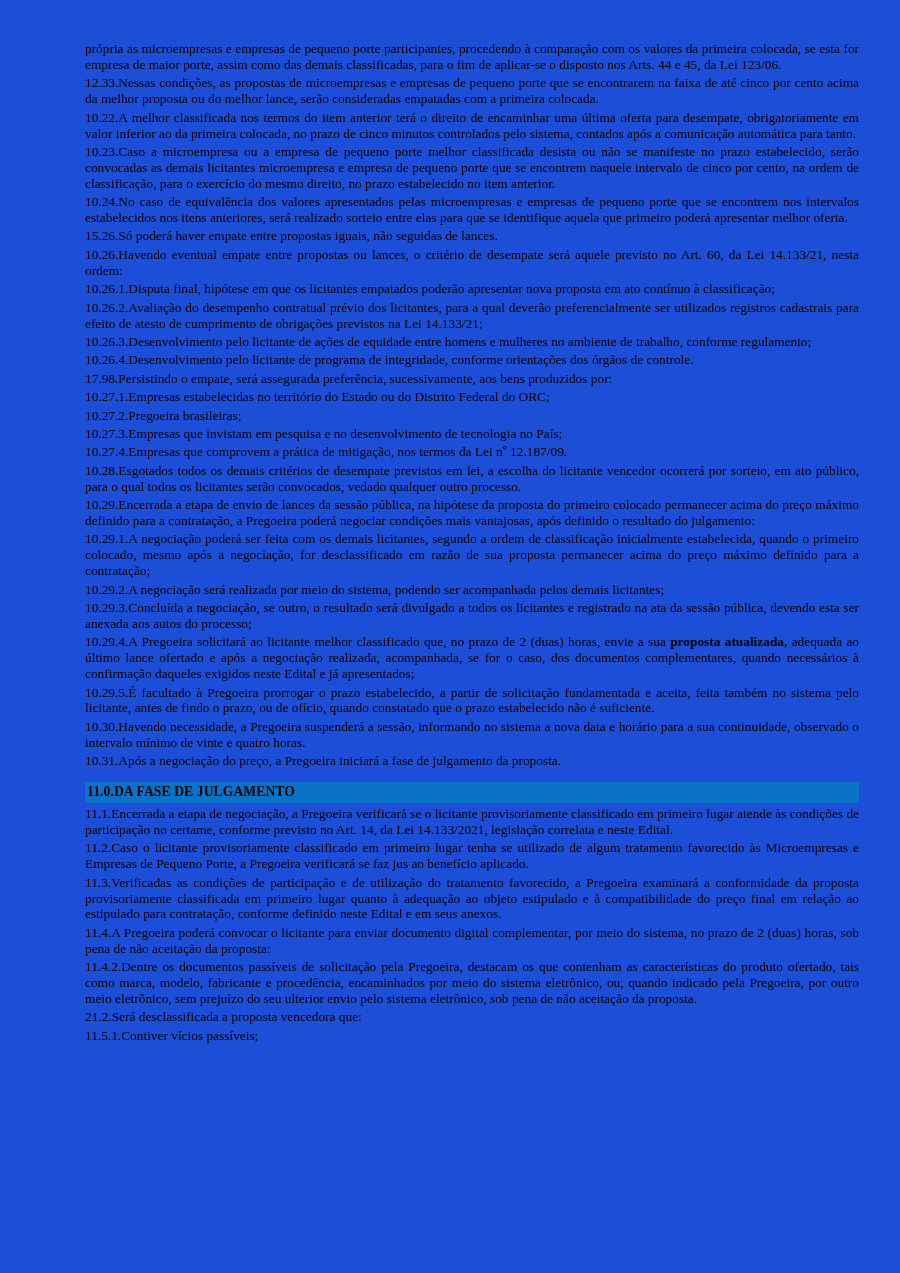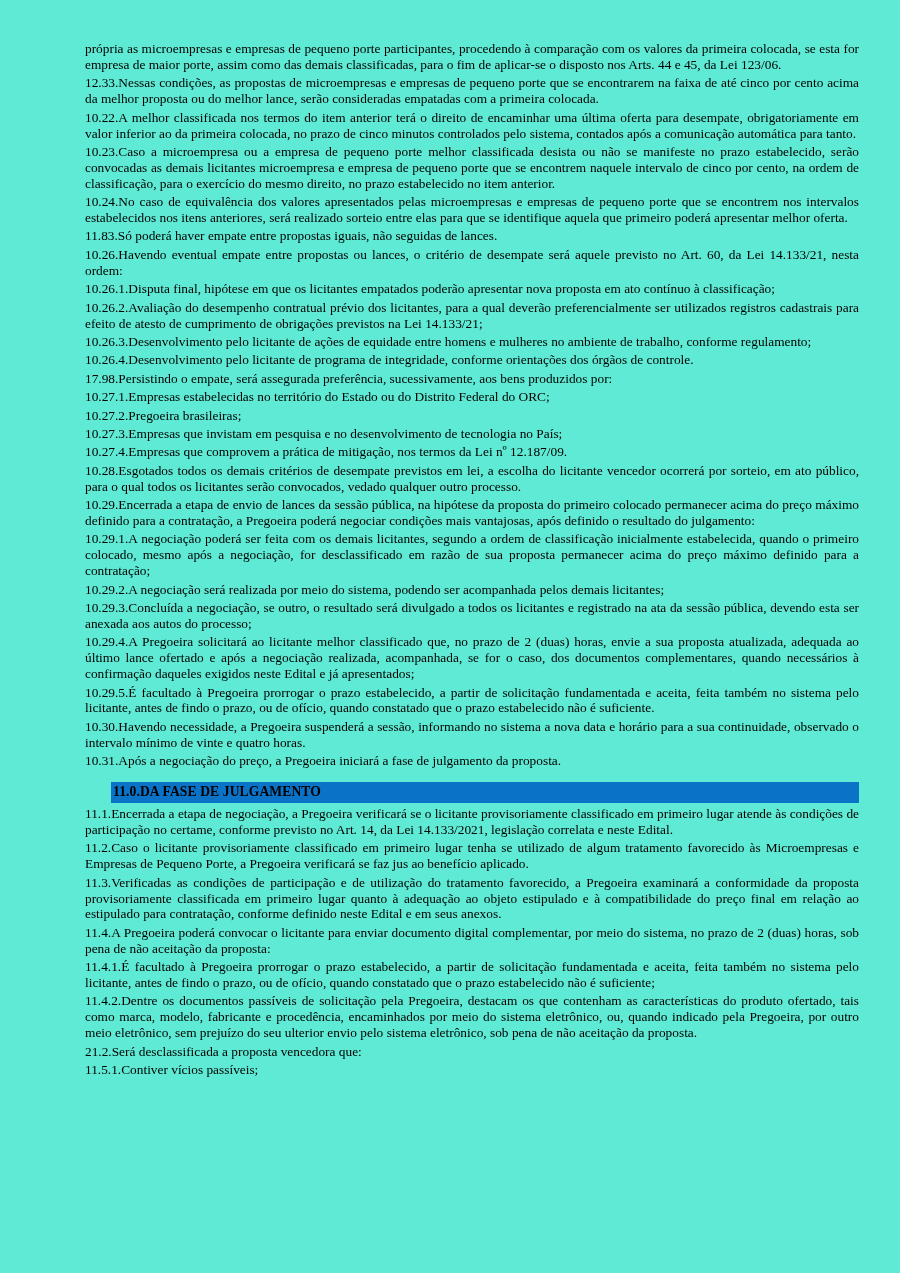--- a/index.html
+++ b/index.html
@@ -5,40 +5,40 @@
 <style>
   html, body {
     margin: 0;
     padding: 0;
     background: #ffffff;
   }
   .page {
     position: relative;
     width: 900px;
     height: 1273px;
-    background: #5eead4;
+    background: #1d4ed8;
     overflow: hidden;
   }
   .content {
     position: absolute;
     left: 85px;
     top: 41px;
     width: 774px;
     font-family: "Liberation Serif", "DejaVu Serif", serif;
     font-size: 13.35px;
     line-height: 15.9px;
     color: #000000;
     text-align: justify;
   }
   .para {
     margin: 0 0 2.5px 0;
     padding: 0;
   }
   .bold {
-    font-weight: normal;
+    font-weight: bold;
   }
   .section-header {
     margin: 13px 0 3px 0;
     padding: 2px 3px 3px 2px;
     font-weight: bold;
     font-size: 13.6px;
     color: #000000;
     text-align: left;
     letter-spacing: 0.1px;
   }
@@ -46,43 +46,42 @@
 </head>
 <body>
 
 <div class="page">
   <div class="content">
       <p class="para">própria as microempresas e empresas de pequeno porte participantes, procedendo à comparação com os valores da primeira colocada, se esta for empresa de maior porte, assim como das demais classificadas, para o fim de aplicar-se o disposto nos Arts. 44 e 45, da Lei 123/06.</p>
       <p class="para">12.33.Nessas condições, as propostas de microempresas e empresas de pequeno porte que se encontrarem na faixa de até cinco por cento acima da melhor proposta ou do melhor lance, serão consideradas empatadas com a primeira colocada.</p>
       <p class="para">10.22.A melhor classificada nos termos do item anterior terá o direito de encaminhar uma última oferta para desempate, obrigatoriamente em valor inferior ao da primeira colocada, no prazo de cinco minutos controlados pelo sistema, contados após a comunicação automática para tanto.</p>
       <p class="para">10.23.Caso a microempresa ou a empresa de pequeno porte melhor classificada desista ou não se manifeste no prazo estabelecido, serão convocadas as demais licitantes microempresa e empresa de pequeno porte que se encontrem naquele intervalo de cinco por cento, na ordem de classificação, para o exercício do mesmo direito, no prazo estabelecido no item anterior.</p>
       <p class="para">10.24.No caso de equivalência dos valores apresentados pelas microempresas e empresas de pequeno porte que se encontrem nos intervalos estabelecidos nos itens anteriores, será realizado sorteio entre elas para que se identifique aquela que primeiro poderá apresentar melhor oferta.</p>
-      <p class="para">11.83.Só poderá haver empate entre propostas iguais, não seguidas de lances.</p>
+      <p class="para">15.26.Só poderá haver empate entre propostas iguais, não seguidas de lances.</p>
       <p class="para">10.26.Havendo eventual empate entre propostas ou lances, o critério de desempate será aquele previsto no Art. 60, da Lei 14.133/21, nesta ordem:</p>
       <p class="para">10.26.1.Disputa final, hipótese em que os licitantes empatados poderão apresentar nova proposta em ato contínuo à classificação;</p>
       <p class="para">10.26.2.Avaliação do desempenho contratual prévio dos licitantes, para a qual deverão preferencialmente ser utilizados registros cadastrais para efeito de atesto de cumprimento de obrigações previstos na Lei 14.133/21;</p>
       <p class="para">10.26.3.Desenvolvimento pelo licitante de ações de equidade entre homens e mulheres no ambiente de trabalho, conforme regulamento;</p>
       <p class="para">10.26.4.Desenvolvimento pelo licitante de programa de integridade, conforme orientações dos órgãos de controle.</p>
       <p class="para">17.98.Persistindo o empate, será assegurada preferência, sucessivamente, aos bens produzidos por:</p>
       <p class="para">10.27.1.Empresas estabelecidas no território do Estado ou do Distrito Federal do ORC;</p>
       <p class="para">10.27.2.Pregoeira brasileiras;</p>
       <p class="para">10.27.3.Empresas que invistam em pesquisa e no desenvolvimento de tecnologia no País;</p>
       <p class="para">10.27.4.Empresas que comprovem a prática de mitigação, nos termos da Lei nº 12.187/09.</p>
       <p class="para">10.28.Esgotados todos os demais critérios de desempate previstos em lei, a escolha do licitante vencedor ocorrerá por sorteio, em ato público, para o qual todos os licitantes serão convocados, vedado qualquer outro processo.</p>
       <p class="para">10.29.Encerrada a etapa de envio de lances da sessão pública, na hipótese da proposta do primeiro colocado permanecer acima do preço máximo definido para a contratação, a Pregoeira poderá negociar condições mais vantajosas, após definido o resultado do julgamento:</p>
       <p class="para">10.29.1.A negociação poderá ser feita com os demais licitantes, segundo a ordem de classificação inicialmente estabelecida, quando o primeiro colocado, mesmo após a negociação, for desclassificado em razão de sua proposta permanecer acima do preço máximo definido para a contratação;</p>
       <p class="para">10.29.2.A negociação será realizada por meio do sistema, podendo ser acompanhada pelos demais licitantes;</p>
       <p class="para">10.29.3.Concluída a negociação, se outro, o resultado será divulgado a todos os licitantes e registrado na ata da sessão pública, devendo esta ser anexada aos autos do processo;</p>
       <p class="para"><span>10.29.4.A Pregoeira solicitará ao licitante melhor classificado que, no prazo de 2 (duas) horas, envie a sua </span><span class="bold">proposta atualizada,</span><span> adequada ao último lance ofertado e após a negociação realizada, acompanhada, se for o caso, dos documentos complementares, quando necessários à confirmação daqueles exigidos neste Edital e já apresentados;</span></p>
       <p class="para">10.29.5.É facultado à Pregoeira prorrogar o prazo estabelecido, a partir de solicitação fundamentada e aceita, feita também no sistema pelo licitante, antes de findo o prazo, ou de ofício, quando constatado que o prazo estabelecido não é suficiente.</p>
       <p class="para">10.30.Havendo necessidade, a Pregoeira suspenderá a sessão, informando no sistema a nova data e horário para a sua continuidade, observado o intervalo mínimo de vinte e quatro horas.</p>
       <p class="para">10.31.Após a negociação do preço, a Pregoeira iniciará a fase de julgamento da proposta.</p>
-      <div class="section-header" style="background: rgb(10, 114, 199); margin-left: 26px;">11.0.DA FASE DE JULGAMENTO</div>
+      <div class="section-header" style="background: rgb(10, 114, 199);">11.0.DA FASE DE JULGAMENTO</div>
       <p class="para">11.1.Encerrada a etapa de negociação, a Pregoeira verificará se o licitante provisoriamente classificado em primeiro lugar atende às condições de participação no certame, conforme previsto no Art. 14, da Lei 14.133/2021, legislação correlata e neste Edital.</p>
       <p class="para">11.2.Caso o licitante provisoriamente classificado em primeiro lugar tenha se utilizado de algum tratamento favorecido às Microempresas e Empresas de Pequeno Porte, a Pregoeira verificará se faz jus ao benefício aplicado.</p>
       <p class="para">11.3.Verificadas as condições de participação e de utilização do tratamento favorecido, a Pregoeira examinará a conformidade da proposta provisoriamente classificada em primeiro lugar quanto à adequação ao objeto estipulado e à compatibilidade do preço final em relação ao estipulado para contratação, conforme definido neste Edital e em seus anexos.</p>
       <p class="para">11.4.A Pregoeira poderá convocar o licitante para enviar documento digital complementar, por meio do sistema, no prazo de 2 (duas) horas, sob pena de não aceitação da proposta:</p>
-      <p class="para">11.4.1.É facultado à Pregoeira prorrogar o prazo estabelecido, a partir de solicitação fundamentada e aceita, feita também no sistema pelo licitante, antes de findo o prazo, ou de ofício, quando constatado que o prazo estabelecido não é suficiente;</p>
       <p class="para">11.4.2.Dentre os documentos passíveis de solicitação pela Pregoeira, destacam os que contenham as características do produto ofertado, tais como marca, modelo, fabricante e procedência, encaminhados por meio do sistema eletrônico, ou, quando indicado pela Pregoeira, por outro meio eletrônico, sem prejuízo do seu ulterior envio pelo sistema eletrônico, sob pena de não aceitação da proposta.</p>
       <p class="para">21.2.Será desclassificada a proposta vencedora que:</p>
       <p class="para">11.5.1.Contiver vícios passíveis;</p>
     </div>
 </div>
 
 </body></html>

